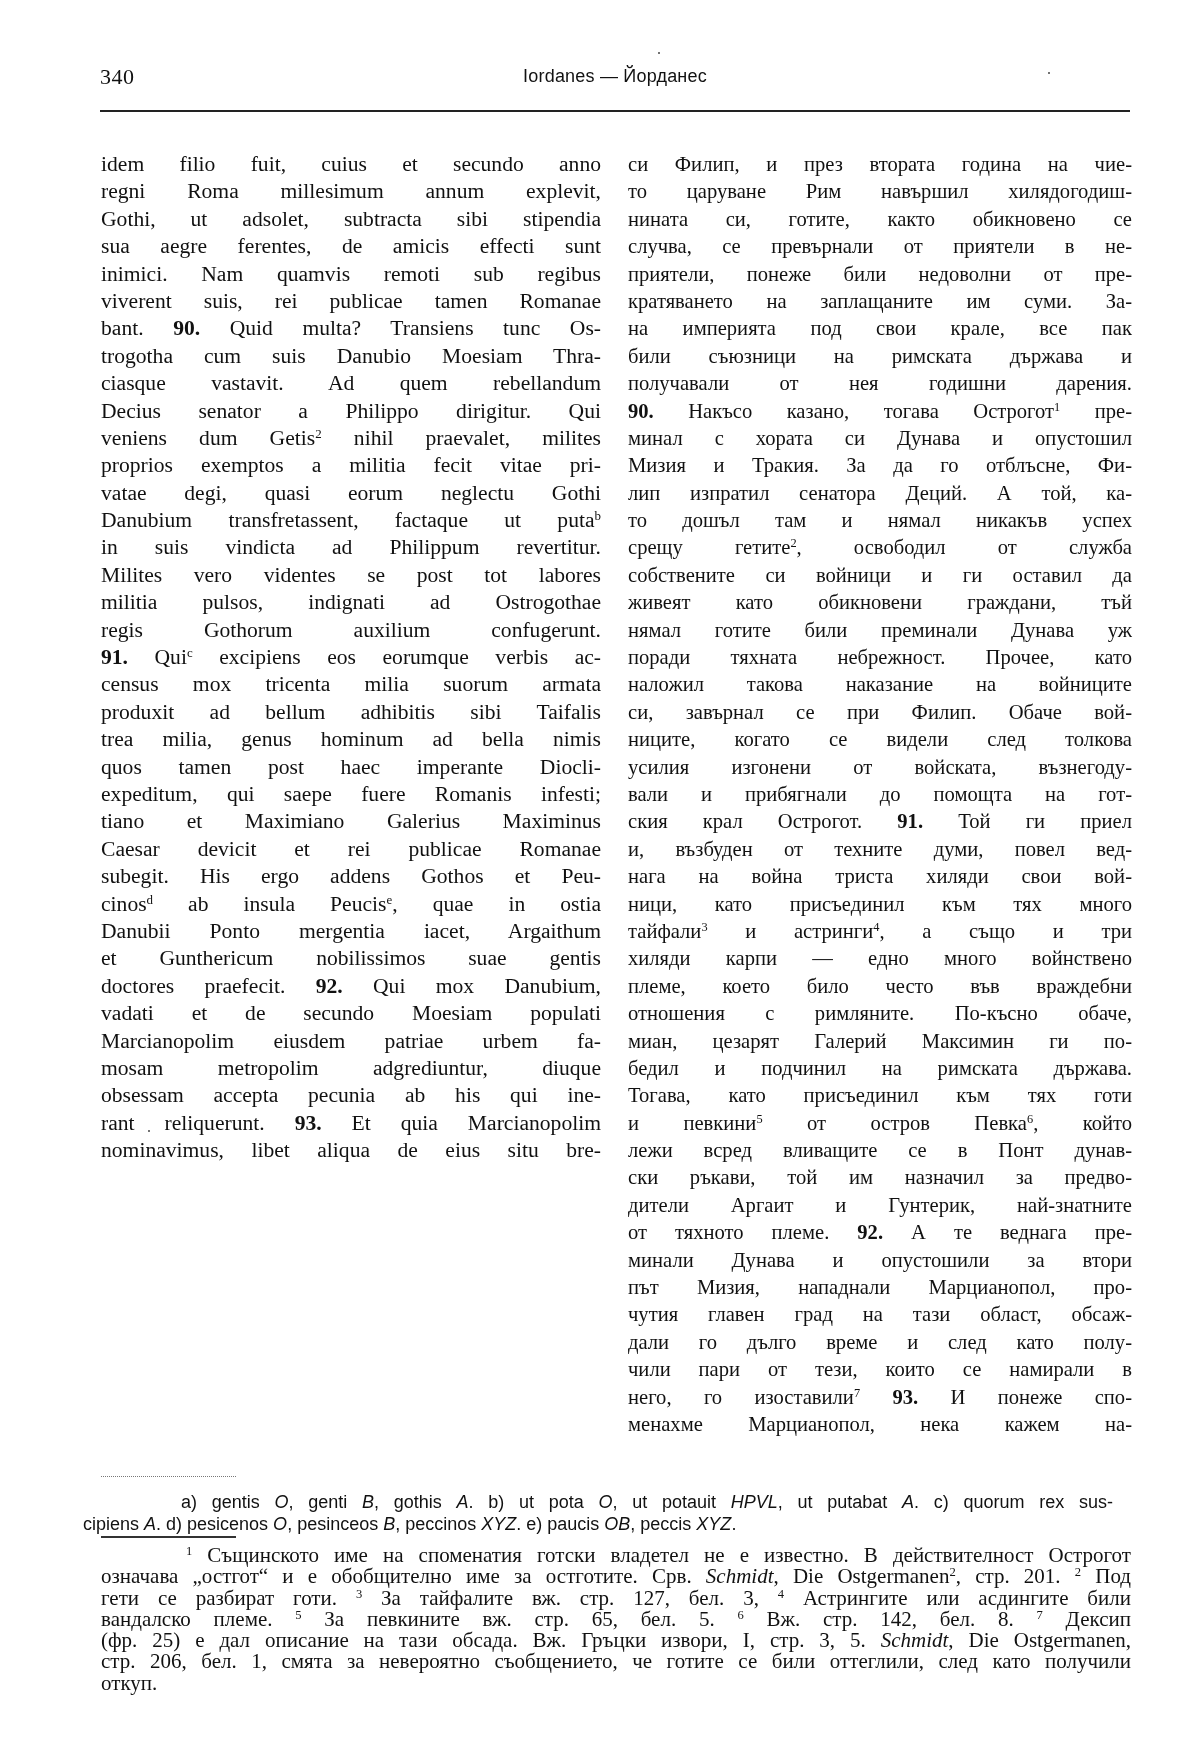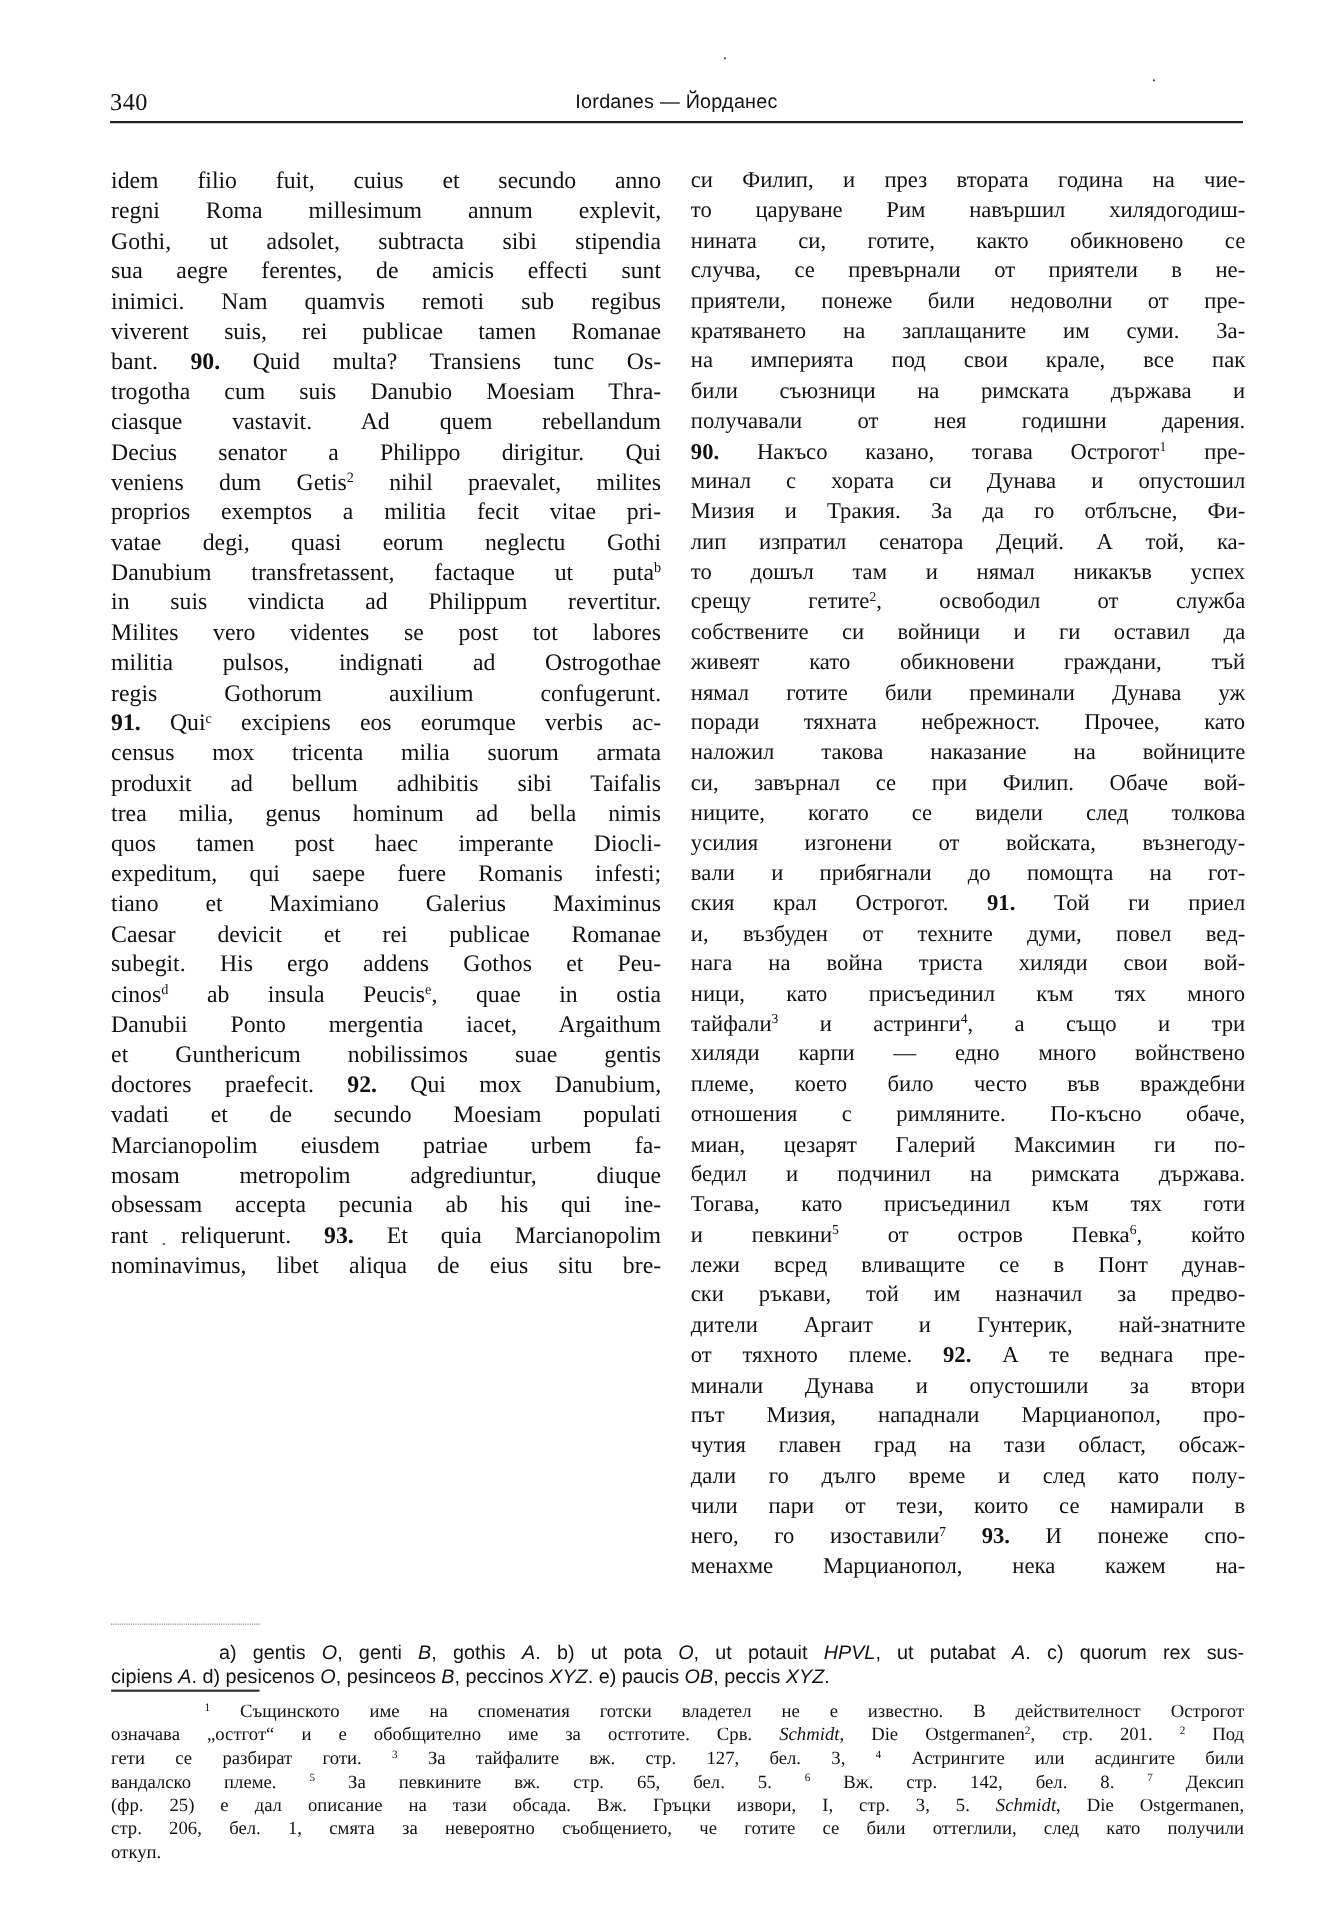--- a/index.html
+++ b/index.html
@@ -2,21 +2,21 @@
 <html><head>
 <meta charset="utf-8">
 <style>
   html, body { margin: 0; padding: 0; background: #ffffff; }
   body {
     width: 1200px; height: 1738px; position: relative; overflow: hidden;
     color: #111111;
     font-family: "Liberation Serif", "DejaVu Serif", serif;
   }
   .header {
-    position: absolute; left: 100px; top: 72px; width: 1030px; height: 34px;
+    position: absolute; left: 100px; top: 56px; width: 1030px; height: 34px;
   }
   .page-number {
     position: absolute; left: 0; top: 8px; font-size: 22px; letter-spacing: 0.5px;
   }
   .running-title {
     position: absolute; left: 0; right: 0; top: 10px; text-align: center;
     font-size: 18px; font-family: "Liberation Sans", "DejaVu Sans", sans-serif;
     font-stretch: condensed; letter-spacing: 0.2px;
   }
   .header-rule {
@@ -33,32 +33,32 @@
     display: block; white-space: nowrap; text-align: justify;
     text-align-last: justify; height: 27.4px;
   }
   .line.last { text-align-last: left; }
   b.sec { font-weight: bold; }
   sup { font-size: 0.6em; line-height: 0; vertical-align: 0.55em; }
   .apparatus-rule {
     position: absolute; left: 101px; top: 1476px; width: 135px; border-top: 1px dotted #777;
   }
   .apparatus {
-    position: absolute; left: 101px; top: 1491px; width: 1030px;
+    position: absolute; left: 83px; top: 1491px; width: 1030px;
     font-size: 18px; line-height: 22px;
     font-family: "Liberation Sans", "DejaVu Sans", sans-serif;
   }
   .apparatus .line { height: 22px; }
   .apparatus .indent { padding-left: 98px; }
   .footnote-rule {
     position: absolute; left: 101px; top: 1536px; width: 135px; border-top: 2px solid #333;
   }
   .footnotes {
     position: absolute; left: 101px; top: 1545px; width: 1030px;
-    font-size: 17px; line-height: 21.3px;
+    font-size: 21px; line-height: 21.3px;
   }
   .footnotes .line { height: 21.3px; }
   .footnotes .first { padding-left: 85px; }
   i { font-style: italic; }
   .speck { position: absolute; width: 2px; height: 2px; background: #444; border-radius: 1px; }
 </style>
 </head>
 <body>
 
 <div class="header">

